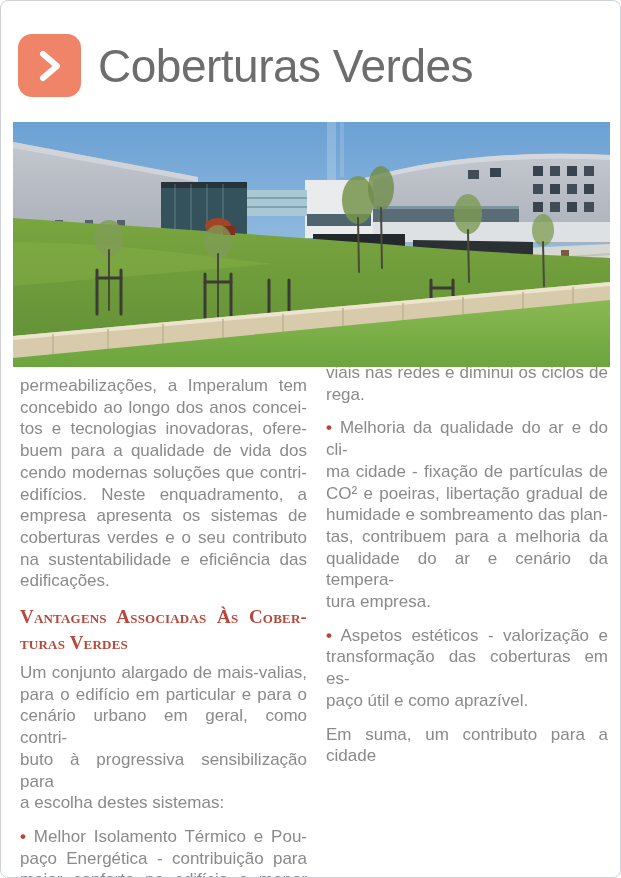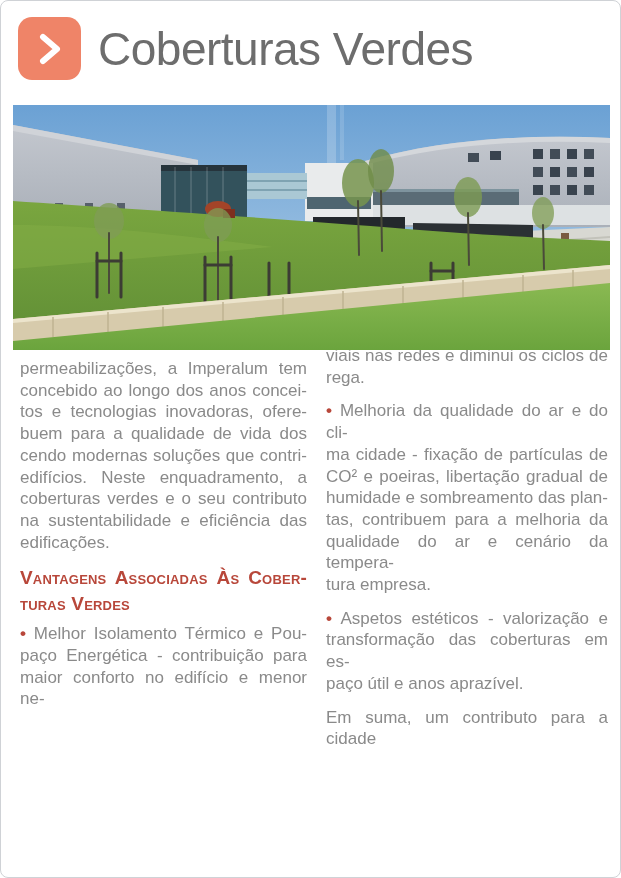--- a/index.html
+++ b/index.html
@@ -11,39 +11,39 @@
     --logo-teal:#2cb7a6;
     --border-gray:#cfd2d6;
   }
   html,body{margin:0;padding:0;background:#fff;}
   .page{
     position:relative;width:621px;height:878px;box-sizing:border-box;
     border:1px solid var(--border-gray);border-radius:8px;background:#fff;
     overflow:hidden;font-family:"Liberation Sans",sans-serif;
   }
   
-  .header{display:flex;align-items:center;gap:17px;padding:16px 12px 0 17px;}
+  .header{display:flex;align-items:center;gap:17px;padding:33px 12px 0 17px;}
   .icon-box{
     width:63px;height:63px;border-radius:14px;background:var(--accent-orange);
     display:flex;align-items:center;justify-content:center;flex:none;
   }
   .title{
     margin:0;font-size:46px;font-weight:400;color:var(--title-gray);
     letter-spacing:-0.5px;line-height:1;white-space:nowrap;
   }
   
   .photo-wrap{position:relative;z-index:2;margin:25px 12px 0 12px;height:245px;background:#fff;}
   .photo-wrap svg{display:block;width:597px;height:245px;}
   
   .columns{position:relative;z-index:1;display:flex;gap:19px;padding:0 13px 0 19px;margin-top:8px;}
   .col{flex:none;}
   .col-left{width:287px;}
   .col-right{width:282px;transform:translateY(-13px);}
   .block{margin:0 0 12px 0;}
-  .block.heading{margin:0 0 6px 0;}
+  .block.heading{margin:0 0 6px 0;font-family:Liberation Serif, serif;}
   .line{
     font-size:17px;line-height:21.7px;color:var(--text-gray);
     text-align:justify;
   }
   .line.j{text-align-last:justify;}
   .heading .line{
     font-size:19px;line-height:26px;font-weight:bold;color:var(--heading-red);
     font-variant:small-caps;letter-spacing:0.2px;
   }
   .dot{color:var(--heading-red);font-weight:bold;}
@@ -209,27 +209,35 @@
 
   <div class="columns">
     <div class="col col-left">
         <div class="block para">
           <div class="line j">permeabilizações, a Imperalum tem</div>
           <div class="line j">concebido ao longo dos anos concei-</div>
           <div class="line j">tos e tecnologias inovadoras, ofere-</div>
           <div class="line j">buem para a qualidade de vida dos</div>
           <div class="line j">cendo modernas soluções que contri-</div>
           <div class="line j">edifícios. Neste enquadramento, a</div>
+          <div class="line j">empresa apresenta os sistemas de</div>
           <div class="line j">coberturas verdes e o seu contributo</div>
           <div class="line j">na sustentabilidade e eficiência das</div>
           <div class="line">edificações.</div>
         </div>
         <div class="block heading">
           <div class="line j">Vantagens Associadas Às Cober-</div>
           <div class="line">turas Verdes</div>
+        </div>
+        <div class="block para">
+          <div class="line j">Um conjunto alargado de mais-valias,</div>
+          <div class="line j">para o edifício em particular e para o</div>
+          <div class="line j">cenário urbano em geral, como contri-</div>
+          <div class="line j">buto à progressiva sensibilização para</div>
+          <div class="line">a escolha destes sistemas:</div>
         </div>
         <div class="block bullet">
           <div class="line j"><span class="dot">•</span> Melhor Isolamento Térmico e Pou-</div>
           <div class="line j">paço Energética - contribuição para</div>
           <div class="line j">maior conforto no edifício e menor ne-</div>
         </div>
       </div>
 
     <div class="col col-right">
       <div>
@@ -242,21 +250,21 @@
             <div class="line j">ma cidade - fixação de partículas de</div>
             <div class="line j">CO² e poeiras, libertação gradual de</div>
             <div class="line j">humidade e sombreamento das plan-</div>
             <div class="line j">tas, contribuem para a melhoria da</div>
             <div class="line j">qualidade do ar e cenário da tempera-</div>
             <div class="line">tura empresa.</div>
           </div>
           <div class="block bullet">
             <div class="line j"><span class="dot">•</span> Aspetos estéticos - valorização e</div>
             <div class="line j">transformação das coberturas em es-</div>
-            <div class="line">paço útil e anos aprazível.</div>
+            <div class="line">paço útil e como aprazível.</div>
           </div>
           <div class="block para">
             <div class="line j">Em suma, um contributo para a cidade</div>
           </div>
         </div>
 
     </div>
   </div>
 
 </div>

